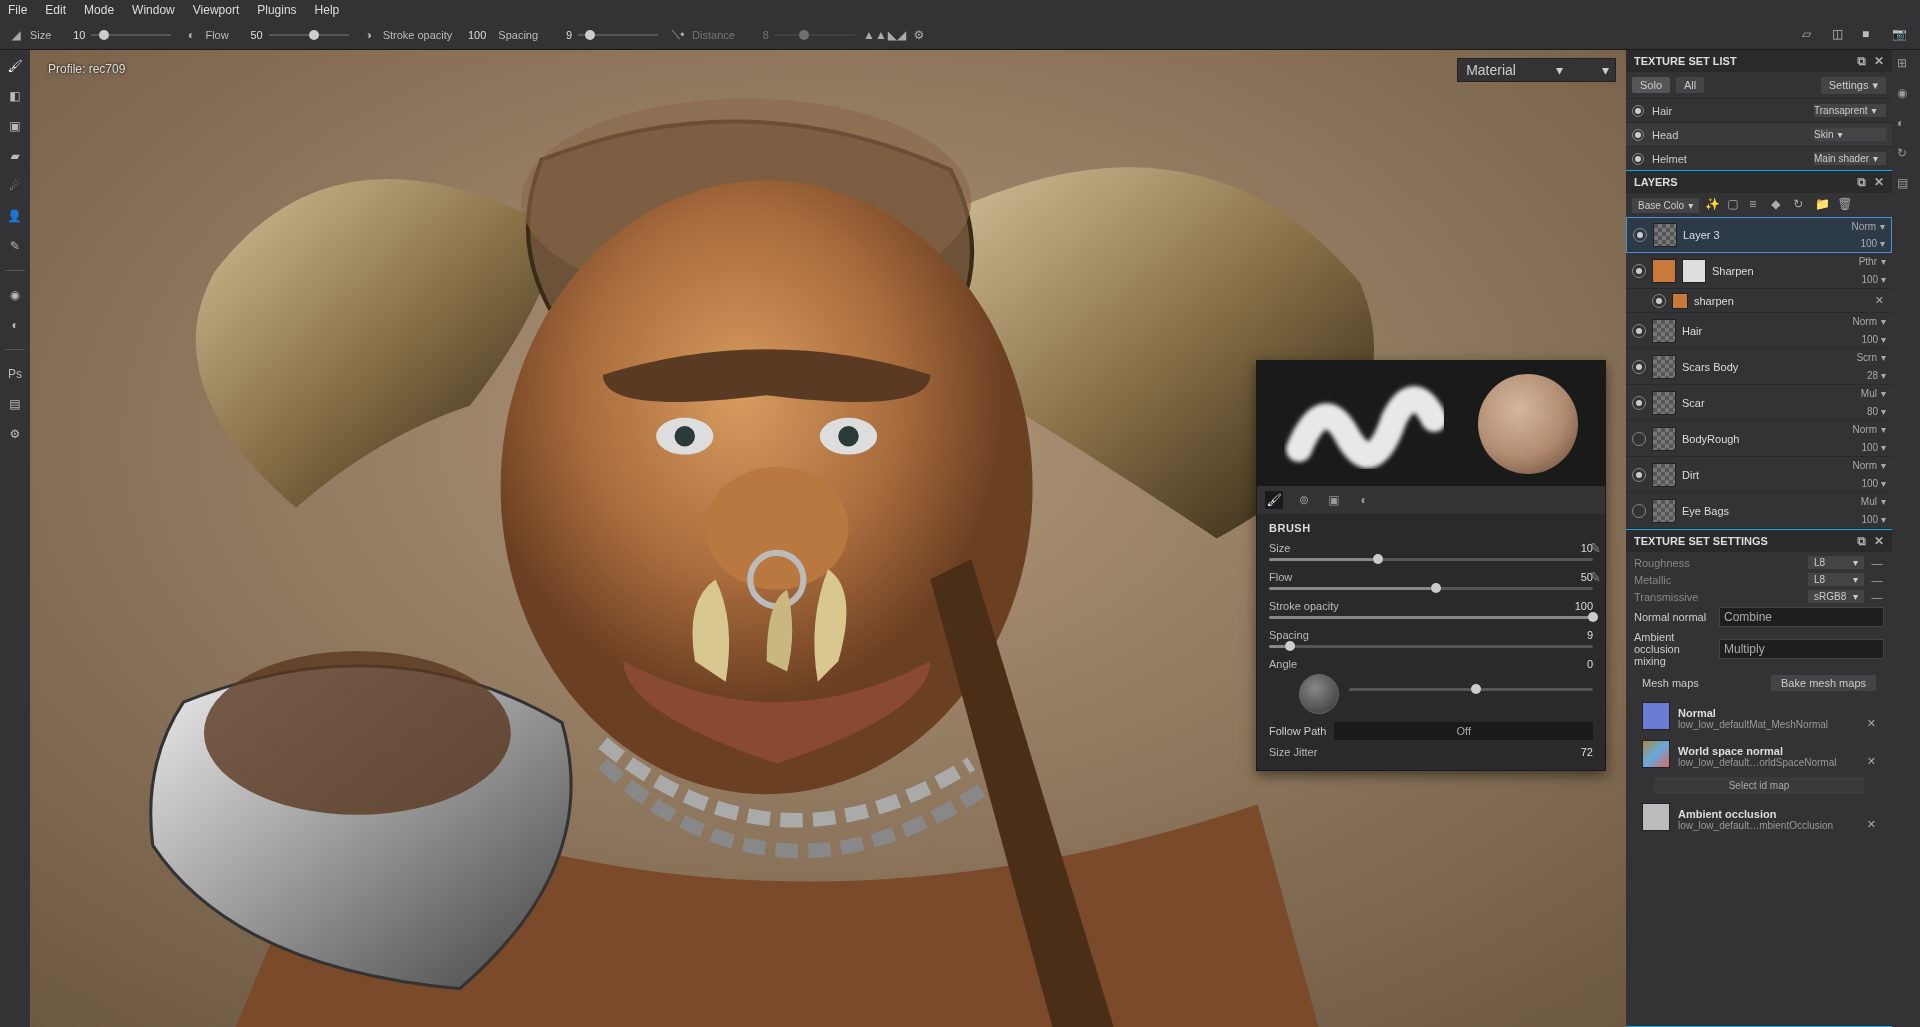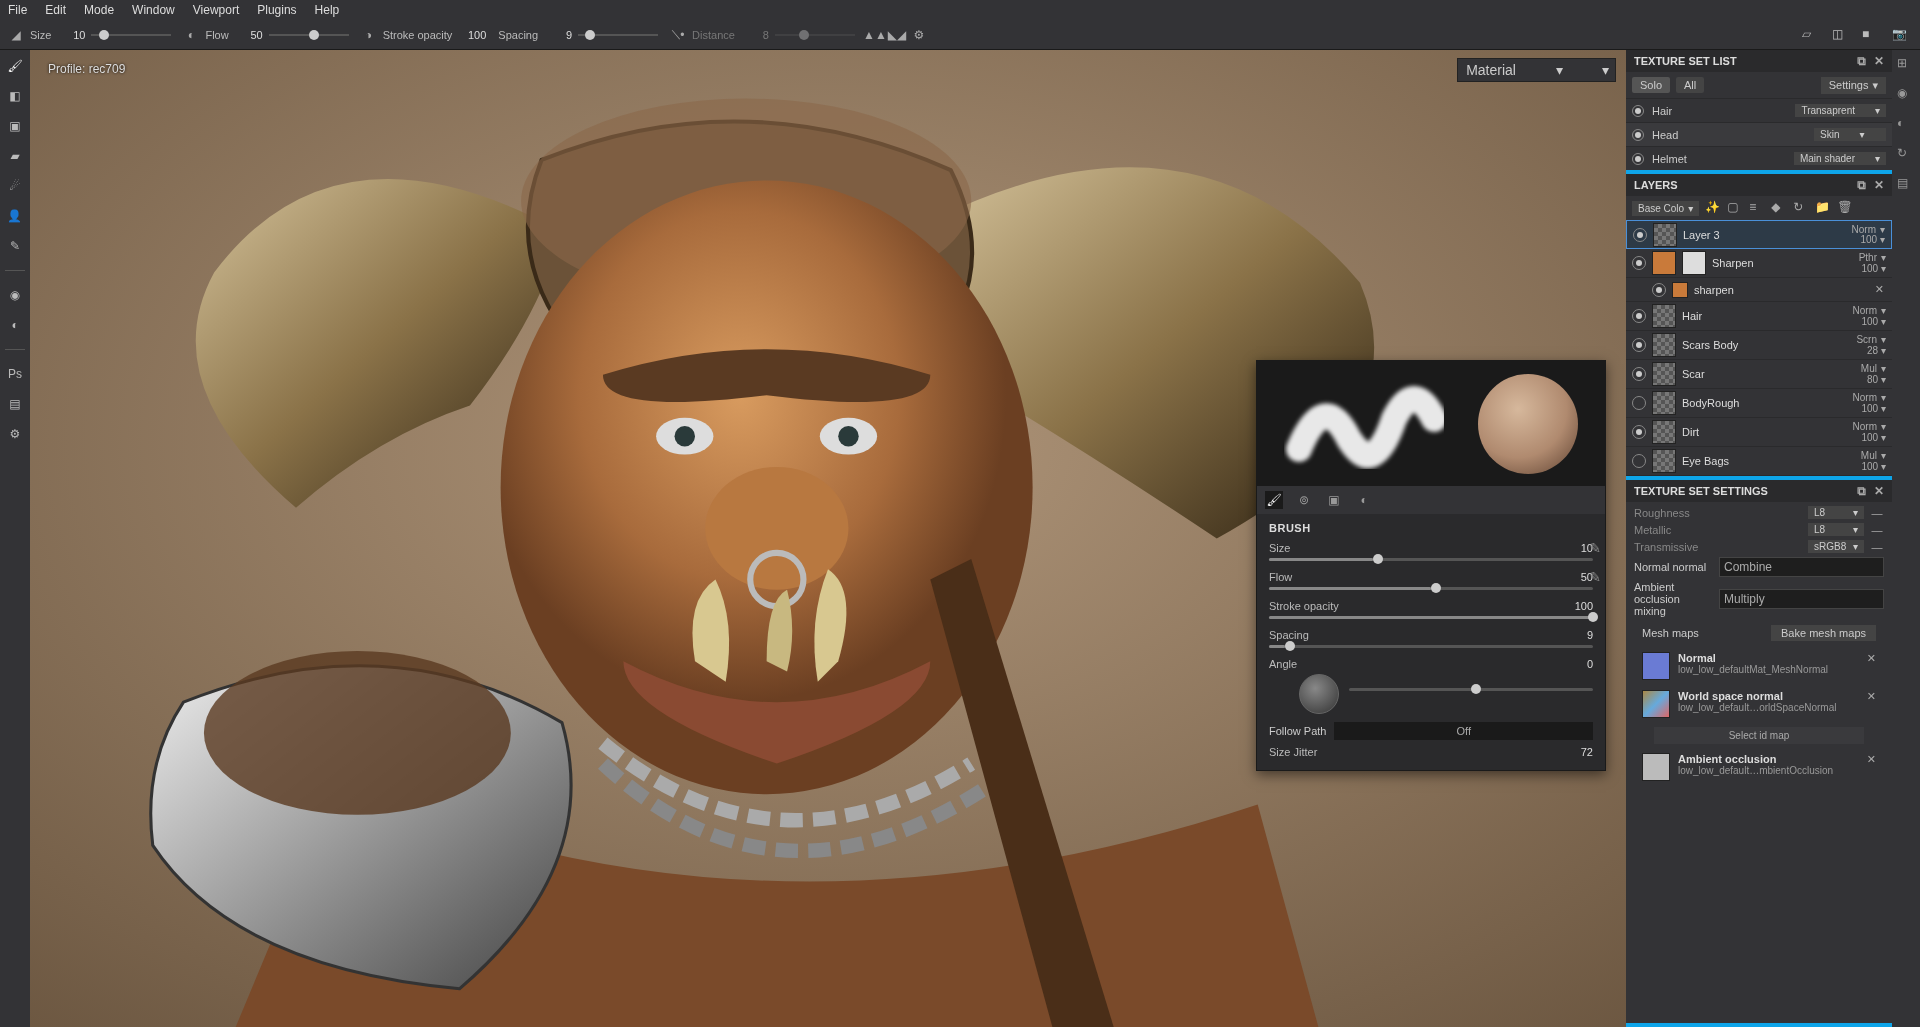--- a/index.html
+++ b/index.html
@@ -40,59 +40,59 @@
 .brush-slider { height:3px; background:#555; position:relative; margin-bottom:10px; border-radius:2px; }
 .brush-slider .fill { height:3px; background:#888; border-radius:2px; }
 .brush-slider .thumb { width:10px; height:10px; background:#ccc; border-radius:50%; position:absolute; top:-4px; }
 .angle-dial { width:40px; height:40px; border:1px solid #666; border-radius:50%; background:radial-gradient(circle at 40% 35%,#888,#333); position:relative; margin-left:30px; }
 .brush-pressure { position:absolute; right:4px; color:#888; font-size:14px; }
 .brush-follow { display:flex; align-items:center; gap:8px; margin-top:8px; font-size:11px; }
 .brush-follow .toggle { flex:1; background:#1a1a1a; text-align:center; padding:3px; color:#aaa; }
 .right-panels { width:266px; background:#333336; display:flex; flex-direction:column; }
 .right-tabs { width:28px; background:#333336; display:flex; flex-direction:column; align-items:center; padding-top:6px; gap:12px; }
 .right-tabs .tab { width:18px; height:18px; color:#999; }
-.panel { border-bottom:4px solid #0ea5e9; }
+.panel { border-bottom:1px solid #0ea5e9; }
 .panel-header { height:22px; background:#2a2a2c; display:flex; align-items:center; padding:0 8px; font-size:11px; font-weight:bold; color:#ddd; }
 .panel-header .ctrl { margin-left:auto; display:flex; gap:8px; color:#aaa; font-size:12px; }
 .tex-toolbar { height:26px; display:flex; align-items:center; padding:0 6px; gap:6px; }
 .tex-btn { background:#444; padding:2px 8px; font-size:11px; color:#ccc; border-radius:2px; }
 .tex-btn.sel { background:#555; }
 .tex-settings { margin-left:auto; background:#444; padding:2px 8px; font-size:11px; display:flex; align-items:center; gap:4px; }
 .tex-list { }
 .tex-row { height:24px; display:flex; align-items:center; padding:0 6px; gap:8px; font-size:11px; border-top:1px solid #2a2a2c; }
 .tex-row.active { background:#3a3a3d; }
 .tex-radio { width:12px; height:12px; border:1px solid #888; border-radius:50%; position:relative; }
 .tex-radio.on:after { content:""; position:absolute; inset:2px; background:#ccc; border-radius:50%; }
-.tex-shader { margin-left:auto; background:#444; padding:1px 6px; font-size:10px; display:flex; align-items:center; gap:20px; min-width:72px; }
+.tex-shader { margin-left:auto; background:#444; padding:1px 0; font-size:10px; display:flex; align-items:center; gap:4px; min-width:72px; }
 .layer-toolbar { height:24px; display:flex; align-items:center; padding:0 6px; gap:6px; }
 .layer-select { background:#444; padding:2px 6px; font-size:10px; display:flex; align-items:center; gap:4px; }
 .layer-toolbar .ico { width:16px; height:16px; color:#aaa; }
 .layer-list { overflow-y:auto; }
-.layer-row { height:29px; display:flex; align-items:center; padding:0 6px; gap:6px; font-size:11px; border-bottom:1px solid #2a2a2c; position:relative; }
+.layer-row { height:36px; display:flex; align-items:center; padding:0 6px; gap:6px; font-size:11px; border-bottom:1px solid #2a2a2c; position:relative; }
 .layer-row.selected { border:1px solid #4a90d9; background:#2d3a47; }
 .layer-eye { width:14px; height:14px; border:1px solid #888; border-radius:50%; position:relative; }
 .layer-eye.on:after { content:""; position:absolute; inset:3px; background:#ccc; border-radius:50%; }
 .layer-thumb { width:24px; height:24px; background:#555; background-image:linear-gradient(45deg,#777 25%,transparent 25%,transparent 75%,#777 75%),linear-gradient(45deg,#777 25%,transparent 25%,transparent 75%,#777 75%); background-size:8px 8px; background-position:0 0,4px 4px; border:1px solid #222; }
 .layer-thumb.orange { background:#c97a3a; }
 .layer-thumb.white { background:#ddd; }
 .layer-thumb.small { width:16px; height:16px; }
 .layer-name { flex:1; color:#ddd; }
 .layer-meta { position:absolute; right:6px; top:3px; font-size:10px; color:#aaa; display:flex; gap:4px; align-items:center; }
 .layer-opacity { position:absolute; right:6px; bottom:3px; font-size:10px; color:#aaa; }
 .sub-layer { padding-left:26px; height:24px; }
 .ts-settings-body { padding:4px 8px; display:flex; flex-direction:column; gap:4px; font-size:11px; }
 .ts-row { display:flex; align-items:center; gap:6px; }
 .ts-row .name { flex:1; color:#888; }
 .ts-row.on .name { color:#ccc; }
 .ts-select { background:#444; padding:1px 6px; font-size:10px; width:56px; display:flex; justify-content:space-between;align-items:center; }
 .ts-minus { color:#aaa; width:14px; text-align:center; }
 .ts-row input { background:#1e1e1e; border:1px solid #444; color:#aaa; padding:2px 4px; font-size:12px; flex:1; }
 .meshmap-header { display:flex; align-items:center; justify-content:space-between; padding:4px 8px; font-size:11px; }
 .meshmap-header .btn { background:#444; padding:2px 10px; }
-.meshmap-row { display:flex; align-items:flex-start; padding:3px 8px; gap:8px; font-size:11px; position:relative; }
+.meshmap-row { display:flex; align-items:flex-end; padding:3px 8px; gap:8px; font-size:11px; position:relative; }
 .meshmap-thumb { width:28px; height:28px; background:#6a7bd4; border:1px solid #222; }
 .meshmap-thumb.wsn { background:linear-gradient(135deg,#a84,#6ad,#d66); }
 .meshmap-thumb.ao { background:#bbb; }
 .meshmap-info { display:flex; flex-direction:column; }
 .meshmap-name { font-weight:bold; color:#ddd; }
 .meshmap-file { font-size:10px; color:#999; }
 .meshmap-x { position:absolute; right:8px; color:#aaa; }
 .selectid { text-align:center; padding:3px; background:#3a3a3d; font-size:10px; color:#aaa; margin:2px 20px; }
 </style>
 </head>

